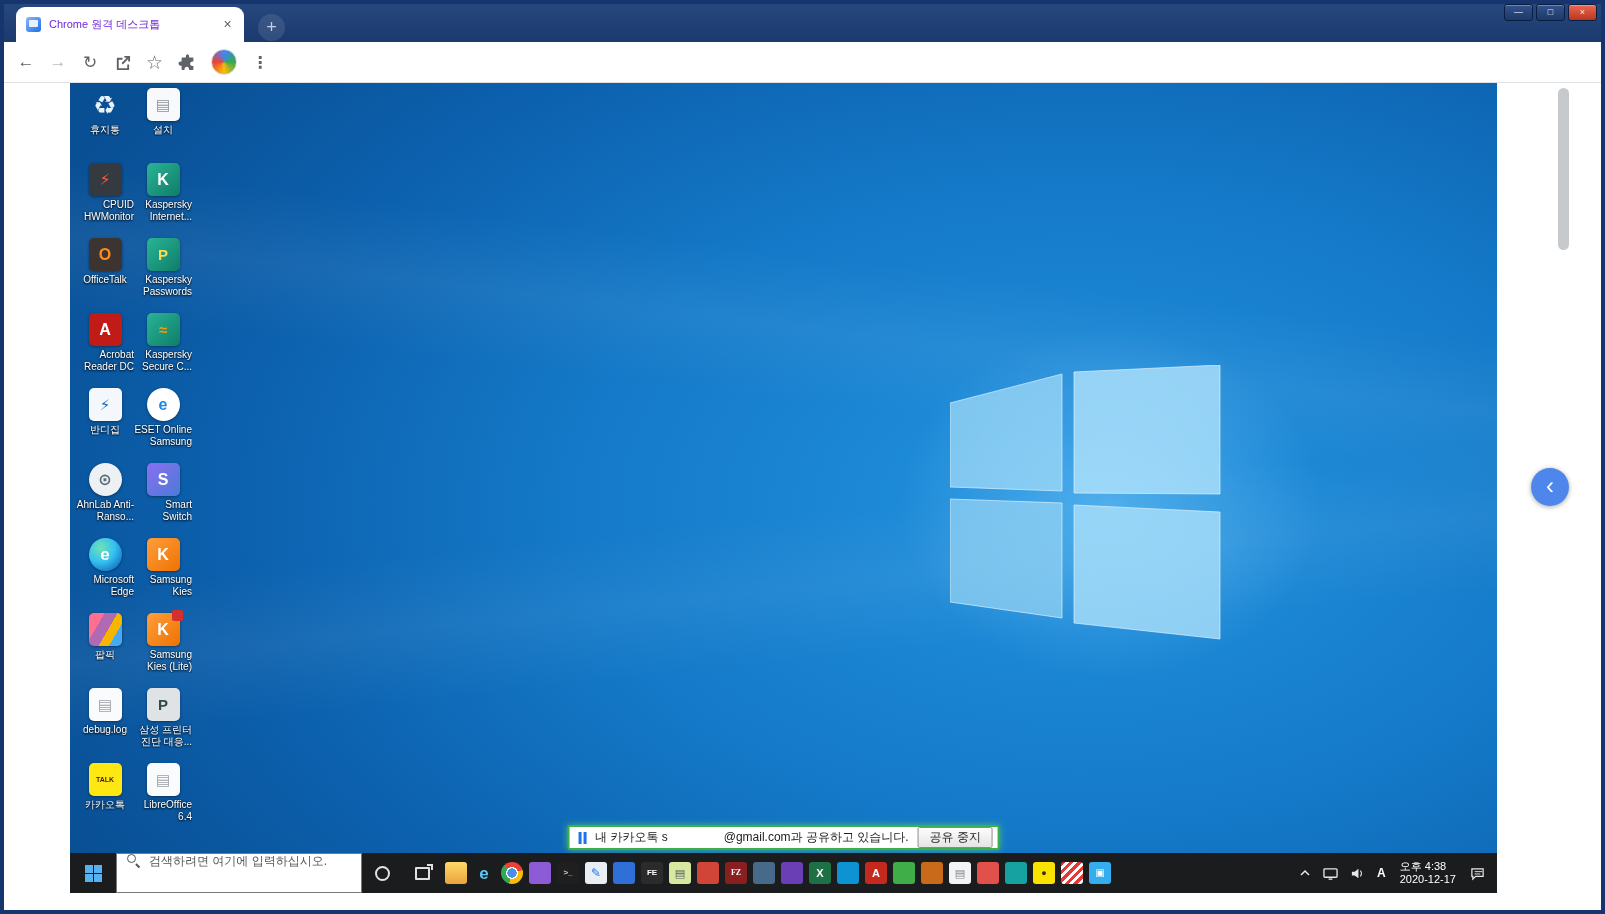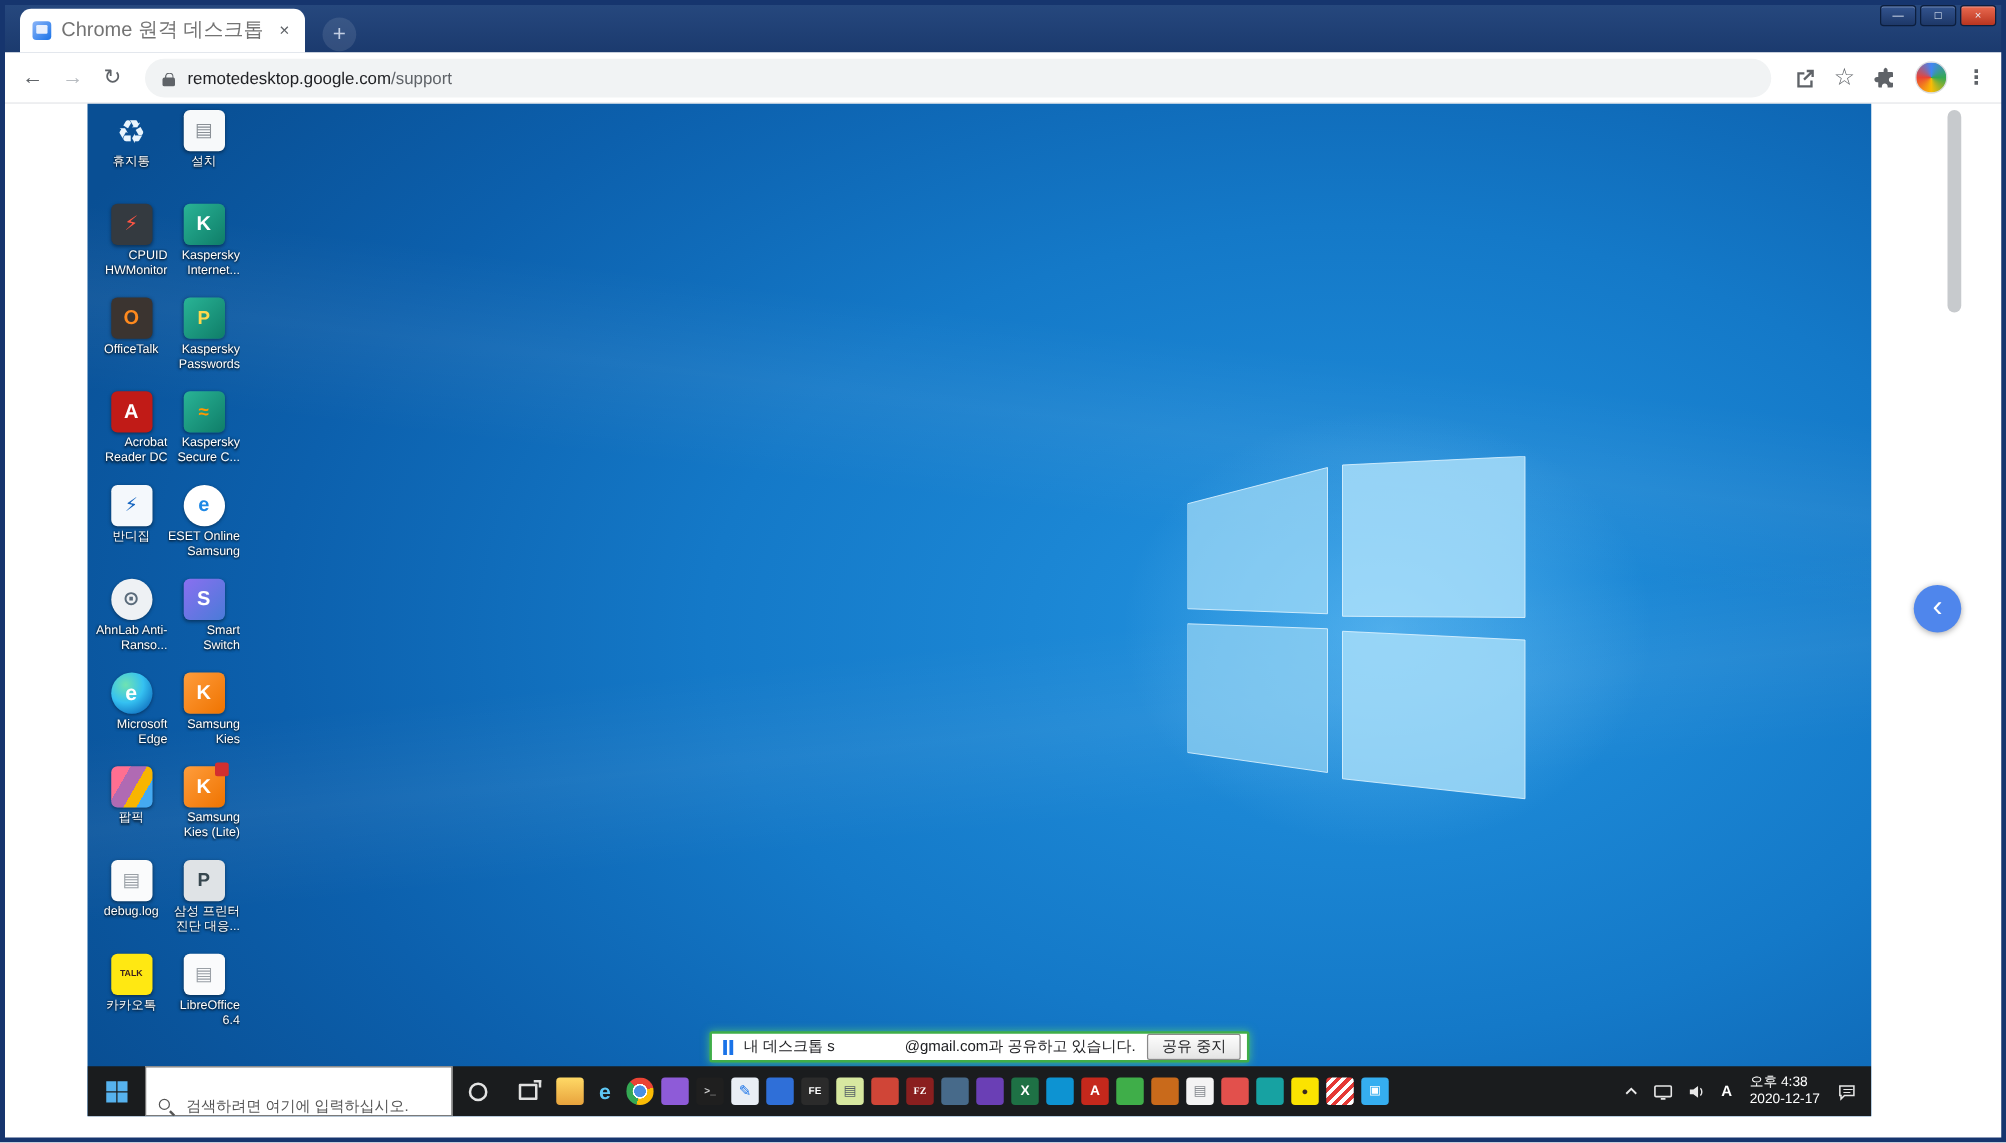--- a/index.html
+++ b/index.html
@@ -5,21 +5,21 @@
   *{margin:0;padding:0;box-sizing:border-box}
   html,body{width:1605px;height:914px}
   body{position:relative;background:#fff;overflow:hidden;font-family:"Liberation Sans","DejaVu Sans",sans-serif}
   .frame{position:absolute;inset:0;border:4px solid #16356e;pointer-events:none;z-index:60}
 
   
   .titlebar{position:absolute;left:0;top:0;right:0;height:42px;background:linear-gradient(#27497f,#1b3a6e)}
   .tab{position:absolute;left:16px;top:7px;width:228px;height:35px;background:#fff;border-radius:9px 9px 0 0;display:flex;align-items:center;padding:0 8px 0 10px;gap:8px}
   .tab-favicon{width:15px;height:15px;border-radius:3px;background:linear-gradient(135deg,#8ab4f8,#1a73e8);position:relative;flex:none}
   .tab-favicon span{position:absolute;left:3px;right:3px;top:3px;bottom:5px;background:#e8f0fe;border-radius:1px}
-  .tab-title{font-size:16px;color:#737373;white-space:nowrap;overflow:hidden;flex:1}
+  .tab-title{font-size:11px;color:#6d28d9;white-space:nowrap;overflow:hidden;flex:1}
   .tab-close{width:17px;height:17px;border-radius:50%;font-size:14px;line-height:16px;text-align:center;color:#5f6368;flex:none}
   .newtab-btn{position:absolute;left:258px;top:14px;width:27px;height:27px;border-radius:50%;background:rgba(255,255,255,.10);color:#c3cfe3;font-size:18px;line-height:26px;text-align:center}
   .win-controls{position:absolute;top:4px;right:8px;display:flex;gap:3px}
   .win-btn{width:29px;height:17px;border:1px solid #0c1e3d;border-radius:3px;background:linear-gradient(#33548f,#1d3868);color:#eaf0fa;font-size:9px;line-height:15px;text-align:center;box-shadow:inset 0 1px 0 rgba(255,255,255,.3)}
   .win-btn.close{background:linear-gradient(#ea6a50,#b93520)}
 
   
   .toolbar{position:absolute;top:42px;left:0;right:0;height:41px;background:#fff;border-bottom:1px solid #dfe1e5;display:flex;align-items:center;padding:0 12px;gap:4px}
   .nav-btn{width:28px;height:28px;border-radius:50%;font-size:17px;color:#5f6368;display:flex;align-items:center;justify-content:center;flex:none}
   .nav-btn.disabled{color:#b8bcc1}
@@ -64,21 +64,21 @@
   .sb-icon span{width:3px;height:12px;background:#1a73e8}
   .sb-text{font-size:12px;color:#202124}
   .sb-redacted{display:inline-block;width:56px}
   .sb-btn{font-size:12px;color:#202124;border:1px solid #8a8a8a;background:linear-gradient(#fdfdfd,#e4e4e4);padding:1px 11px;border-radius:2px}
 
   
   .taskbar{position:absolute;left:0;right:0;bottom:0;height:40px;background:#1a1c1e;display:flex;align-items:stretch}
   .tb-start{width:46px;display:flex;align-items:center;justify-content:center}
   .win-logo{display:grid;grid-template-columns:8px 8px;grid-template-rows:8px 8px;gap:1px}
   .win-logo span{background:#56b2ee}
-  .tb-search{width:246px;background:#fff;border:1px solid #7a7a7a;display:flex;align-items:flex-end;gap:9px;padding:0 10px}
+  .tb-search{width:246px;background:#fff;border:1px solid #7a7a7a;display:flex;align-items:flex-start;gap:9px;padding:0 10px}
   .search-glyph{position:relative;width:13px;height:13px;flex:none}
   .search-glyph i{position:absolute;left:0;top:0;width:9px;height:9px;border:1.6px solid #555;border-radius:50%}
   .search-glyph em{position:absolute;left:8.5px;top:8.5px;width:5px;height:1.8px;background:#555;transform:rotate(45deg);transform-origin:left center}
   .tb-search-input{border:none;outline:none;background:transparent;font-size:12px;color:#444;width:200px;font-family:inherit}
   .tb-search-input::placeholder{color:#555;opacity:1}
   .tb-btn{width:40px;display:flex;align-items:center;justify-content:center}
   .cortana-circle{width:15px;height:15px;border:2px solid #e3e3e3;border-radius:50%}
   .tv-outer{width:15px;height:13px;border:2px solid #e0e0e0;border-radius:1px;position:relative}
   .tv-back{position:absolute;right:-5px;top:-5px;width:6px;height:6px;border:2px solid #e0e0e0;border-left:none;border-bottom:none}
   .tb-apps{display:flex;align-items:center}
@@ -107,27 +107,20 @@
     <div class="win-btn">—</div>
     <div class="win-btn">□</div>
     <div class="win-btn close">×</div>
   </div>
 </div>
 
 <div class="toolbar">
   <div class="nav-btn">←</div>
   <div class="nav-btn disabled">→</div>
   <div class="nav-btn">↻</div>
-  <div class="omnibox">
-    <span class="lock">
-        <em></em>
-        <i></i>
-      </span>
-    <span class="url"><span class="url-host">remotedesktop.google.com</span><span class="url-path">/support</span></span>
-  </div>
   <div class="toolbar-right">
     <span class="tb-icon">
       <svg width="17" height="17" viewBox="0 0 18 18">
           <path fill="#5f6368" d="M3 4h6v2H5v9h9v-4h2v6H3z"></path>
           <path fill="#5f6368" d="M11 2h6v6h-2V5.4l-5.6 5.6-1.4-1.4L13.6 4H11z"></path>
         </svg>
     </span>
     <span class="tb-icon star">☆</span>
     <span class="tb-icon">
       <svg width="18" height="18" viewBox="0 0 18 18">
@@ -293,21 +286,21 @@
           </span>
     <span class="di-label">LibreOffice 6.4</span>
   </div>
 </div>
 
     <div class="share-banner">
       <span class="sb-icon">
           <span></span>
           <span></span>
         </span>
-      <span class="sb-text"><span>내 데스크톱 s</span><span class="sb-redacted"></span><span>@gmail.com과 공유하고 있습니다.</span></span>
+      <span class="sb-text"><span>내 카카오톡 s</span><span class="sb-redacted"></span><span>@gmail.com과 공유하고 있습니다.</span></span>
       <span class="sb-btn">공유 중지</span>
     </div>
 
     <div class="taskbar">
       <div class="tb-start">
         <span class="win-logo">
             <span></span>
             <span></span>
             <span></span>
             <span></span>

